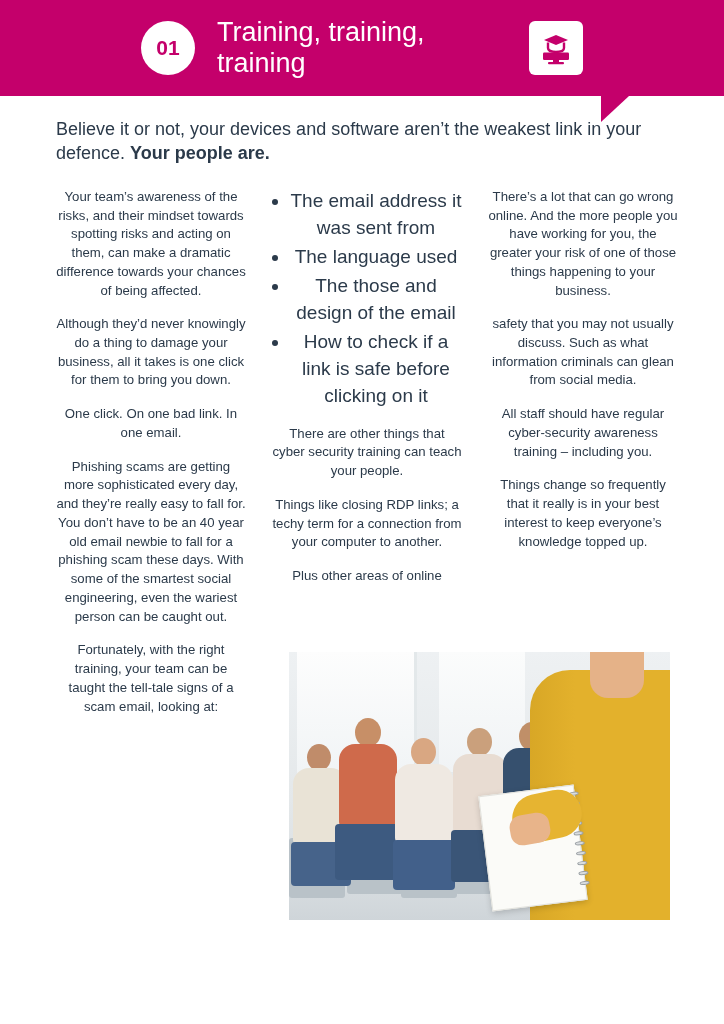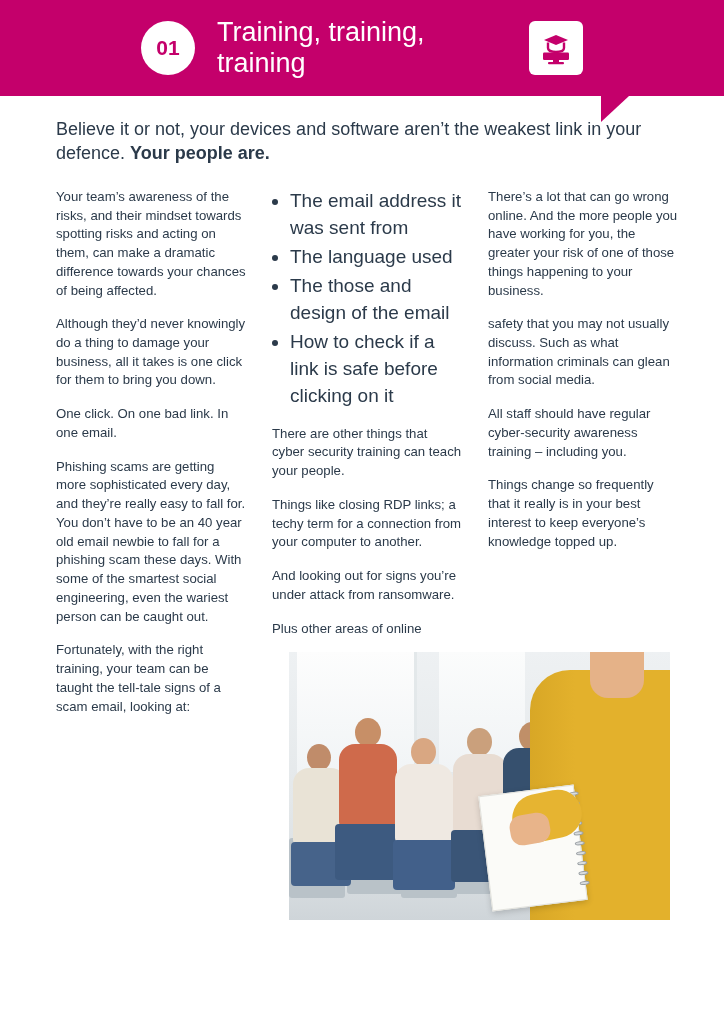--- a/index.html
+++ b/index.html
@@ -92,20 +92,21 @@
   .lede b { font-weight: bold; }
 
   .columns {
     display: flex;
     gap: 26px;
     align-items: flex-start;
   }
   .col {
     width: 190px;
     flex: 0 0 190px;
+    text-align: center;
   }
   .col p {
     font-size: 13.2px;
     line-height: 1.42;
     margin: 0 0 15px 0;
     color: #2b3a4a;
   }
   .col p.bold { font-weight: normal; }
   .col ul {
     margin: 0 0 15px 0;
@@ -275,21 +276,20 @@
 
     <div class="col">
       <ul>
         <li>The email address it was sent from</li>
         <li>The language used</li>
         <li>The those and design of the email</li>
         <li>How to check if a link is safe before clicking on it</li>
       </ul>
       <p>There are other things that cyber security training can teach your people.</p>
       <p>Things like closing RDP links; a techy term for a connection from your computer to another.</p>
-      <p>And looking out for signs you’re under attack from ransomware.</p>
       <p>Plus other areas of online</p>
     </div>
 
     <div class="col">
       <p>There’s a lot that can go wrong online. And the more people you have working for you, the greater your risk of one of those things happening to your business.</p>
       <p>safety that you may not usually discuss. Such as what information criminals can glean from social media.</p>
       <p>All staff should have regular cyber-security awareness training – including you.</p>
       <p>Things change so frequently that it really is in your best interest to keep everyone’s knowledge topped up.</p>
     </div>
 

